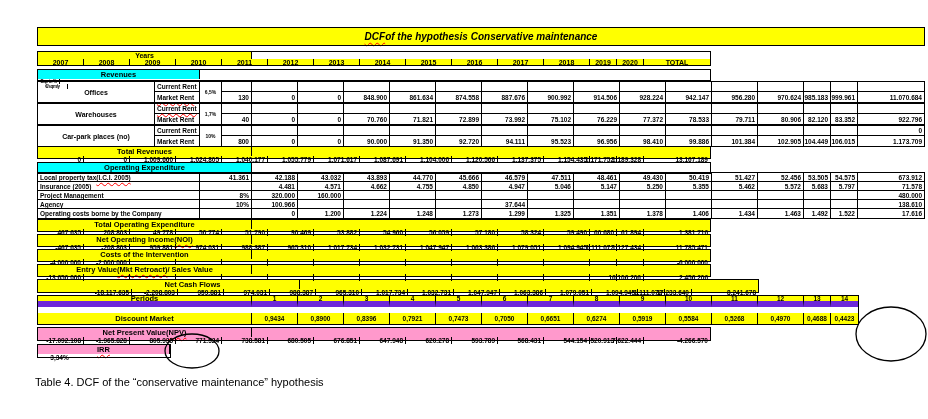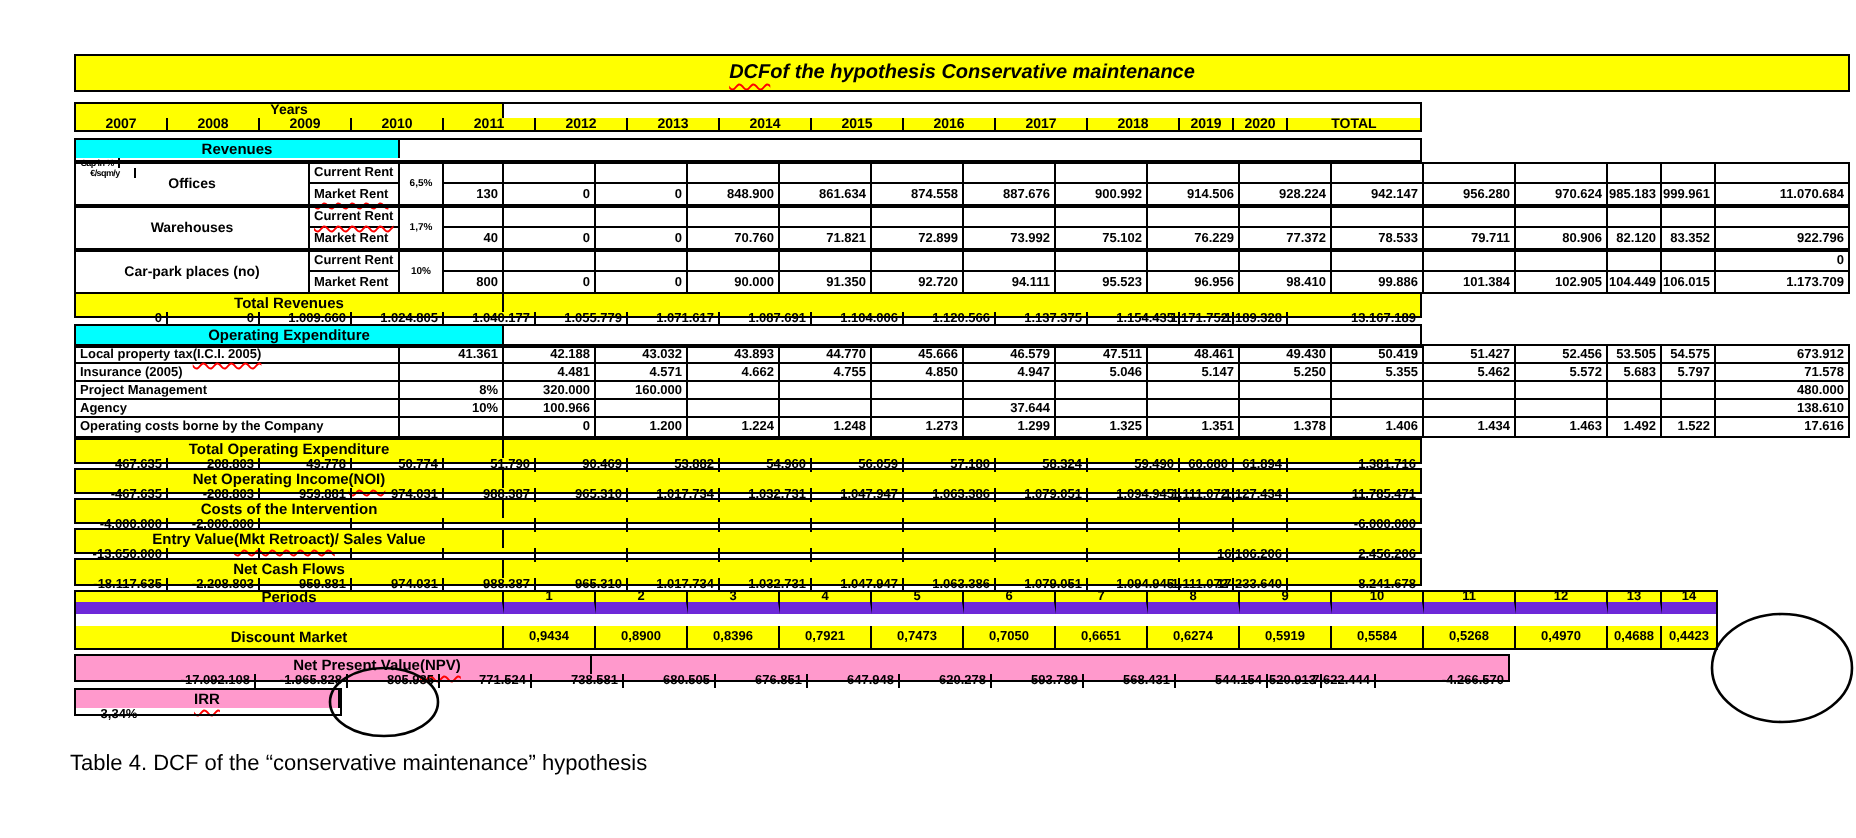--- a/index.html
+++ b/index.html
@@ -10,21 +10,21 @@
   .outl{outline:1.5px solid #000;}
   .c{box-sizing:border-box;border-right:1px solid #000;display:flex;align-items:center;
      justify-content:flex-end;padding:0 2px;white-space:nowrap;overflow:visible;
      font-size:6.5px;font-weight:bold;background:transparent;}
   .cells{display:flex;}
   .cells .c:last-child{border-right:none;}
   .cy{width:46px;}.cn{width:27px;}.ct{width:66px;}
   .w214{width:214px;}.wAB{width:162px;}
   .lbl{justify-content:center;font-size:7.5px;}
   .ctr .cells .c{justify-content:center;}
-  .ybg{background:var(--yellow);} .cbg{background:var(--cyan);} .pbg{background:var(--pink);padding-left:44px;}
+  .ybg{background:var(--yellow);} .cbg{background:var(--cyan);} .pbg{background:var(--pink);}
   .band.ybg .c,.band.pbg .c{background:inherit;}
   
   #titleBar{height:17px;background:var(--yellow);justify-content:center;align-items:center;display:flex;
             width:886px;font-size:10px;font-weight:bold;font-style:italic;}
   
   #yearsRow{margin-top:7px;height:13px;}
   #yearsRow .c{font-size:7px;justify-content:center;background:var(--yellow);}
   
   #revHdr{margin-top:5px;height:10px;}
   .thdr{width:22px;font-size:4.5px;justify-content:center;padding:0;letter-spacing:-0.3px;}
@@ -46,21 +46,21 @@
   .band .c{height:auto;}
   #totalRev{margin-top:1px;} 
   #opexHdr{margin-top:5px;height:10px;}
   #opexBlock{margin-top:0;display:block;width:fit-content;}
   .orow{display:flex;height:9px;}
   #opexBlock .orow:not(:last-child) .c{border-bottom:1px solid #000;}
   .olbl{width:162px;justify-content:flex-start;font-size:6.5px;}
   .oparam{width:52px;}
   #totalOpex{margin-top:2px;}
   #noiRow,#costsRow,#entryRow{margin-top:4px;}
-  #ncfRow{margin-top:4px;height:12px;}
+  #ncfRow{margin-top:4px;height:12px;padding-left:48px;}
   #pblock{margin-top:4px;width:fit-content;}
   #pblock .prow{display:flex;height:11px;}
   #pblock .prow.pfirst .c{border-bottom:6px solid #6d28d9;}
   #pblock .psp{height:6px;}
   #npvRow{margin-top:4px;height:12px;}
   #irrRow{margin-top:5px;height:12px;width:fit-content;}
   .irrLbl{width:132px;justify-content:center;font-size:7.5px;background:var(--pink);}
   .irrVal{width:43px;justify-content:center;background:#fff;}
   .wavy{text-decoration-line:underline;text-decoration-style:wavy;text-decoration-color:#ff0000;
         text-decoration-thickness:1px;text-underline-offset:2px;}

